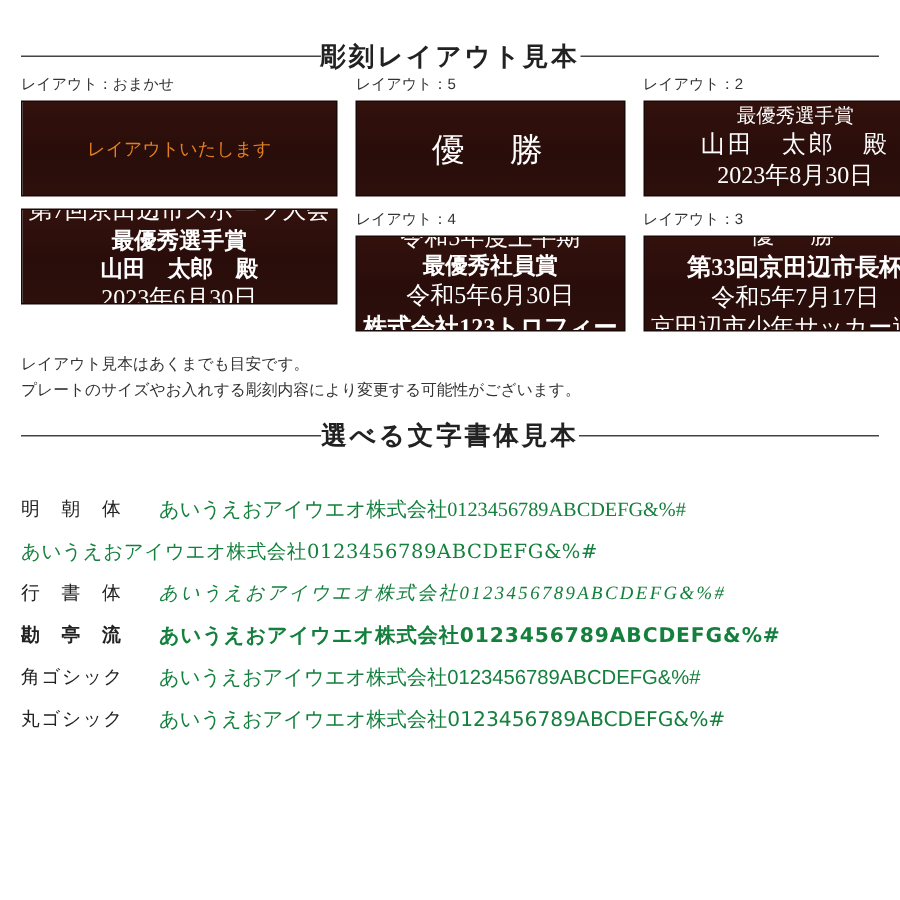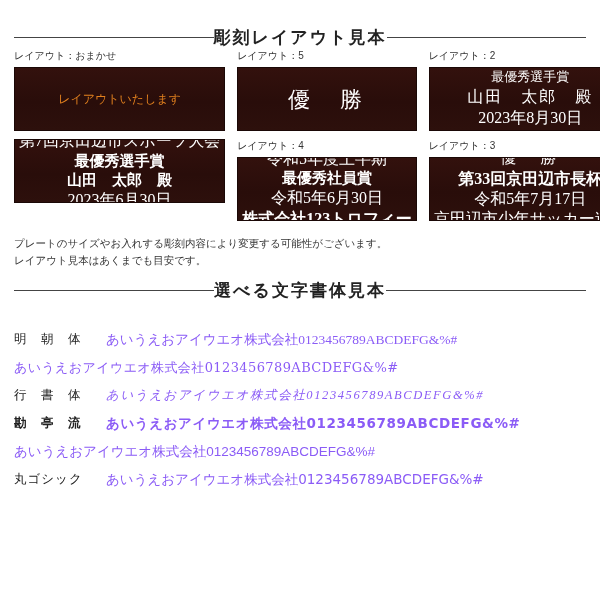--- a/index.html
+++ b/index.html
@@ -122,21 +122,21 @@
     flex: 0 0 92px;
     font-size: 12.5px;
     color: #222222;
     letter-spacing: 1px;
     white-space: nowrap;
     text-align: justify;
   }
   .font-sample {
     flex: 1 1 auto;
     font-size: 13.5px;
-    color: #8b5cf6;
+    color: #15803d;
     white-space: nowrap;
     overflow: hidden;
   }
   .sample-mincho   { font-family: "Liberation Serif", serif; letter-spacing: 0px; }
   .sample-kaisho   { font-family: "DejaVu Serif", serif; letter-spacing: 0.4px; font-size: 13px; }
   .sample-gyosho   { font-family: "Liberation Serif", serif; font-style: italic; letter-spacing: 1.6px; font-size: 12.5px; }
   .sample-kantei   { font-family: "DejaVu Sans", sans-serif; font-weight: 700; letter-spacing: 0.6px; font-size: 13.5px; }
   .sample-kakugo   { font-family: "Liberation Sans", sans-serif; letter-spacing: 0px; font-size: 13.5px; }
   .sample-marugo   { font-family: "DejaVu Sans", sans-serif; letter-spacing: 0px; font-size: 13.5px; }
   .name-bold { font-weight: 700; font-family: Liberation Serif, serif; }
@@ -214,22 +214,22 @@
           <div class="line fs11 bold gap2">第33回京田辺市長杯</div>
           <div class="line fs10 gap2">令和5年7月17日</div>
           <div class="line fs11 gap2">京田辺市少年サッカー連盟</div>
         </div>
       </div>
     </div>
 
   </div>
 
   <div class="notes">
+    <div>レイアウト見本はあくまでも目安です。</div>
     <div>プレートのサイズやお入れする彫刻内容により変更する可能性がございます。</div>
-    <div>レイアウト見本はあくまでも目安です。</div>
   </div>
 
   <div class="section-heading heading-2">
     <span class="rule"></span>
     <span class="heading-text">選べる文字書体見本</span>
     <span class="rule"></span>
   </div>
 
   <div class="font-samples">
 
@@ -246,20 +246,21 @@
       <div class="font-name">行　書　体</div>
       <div class="font-sample sample-gyosho">あいうえおアイウエオ株式会社0123456789ABCDEFG&amp;%#</div>
     </div>
 
     <div class="font-row">
       <div class="font-name name-bold">勘　亭　流</div>
       <div class="font-sample sample-kantei">あいうえおアイウエオ株式会社0123456789ABCDEFG&amp;%#</div>
     </div>
 
     <div class="font-row">
+      <div class="font-name">角ゴシック</div>
       <div class="font-sample sample-kakugo">あいうえおアイウエオ株式会社0123456789ABCDEFG&amp;%#</div>
     </div>
 
     <div class="font-row">
       <div class="font-name">丸ゴシック</div>
       <div class="font-sample sample-marugo">あいうえおアイウエオ株式会社0123456789ABCDEFG&amp;%#</div>
     </div>
 
   </div>
 

